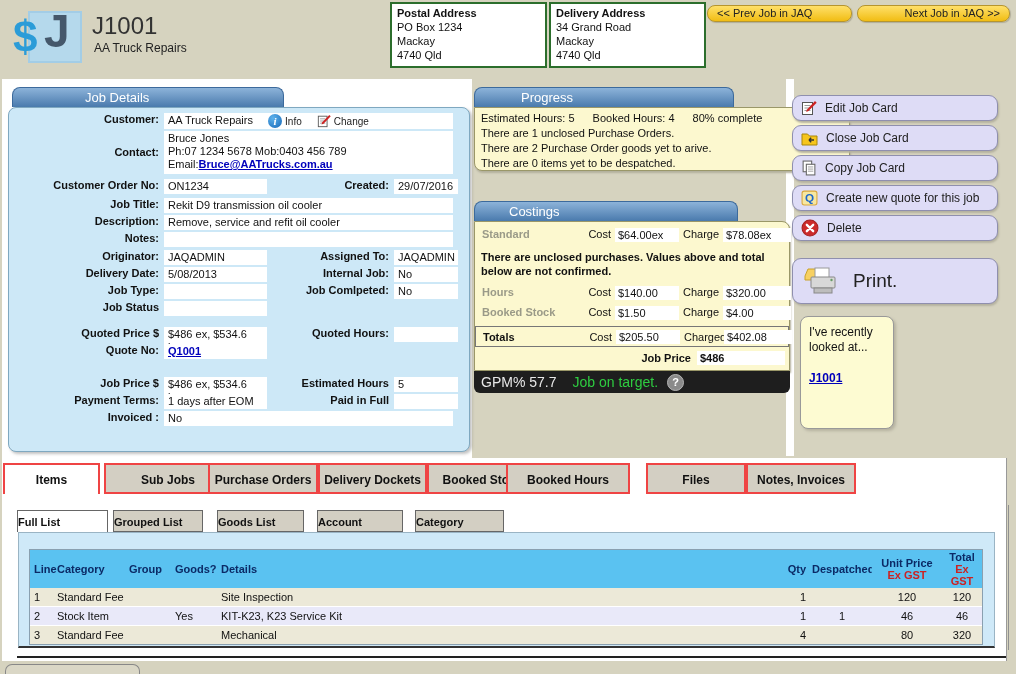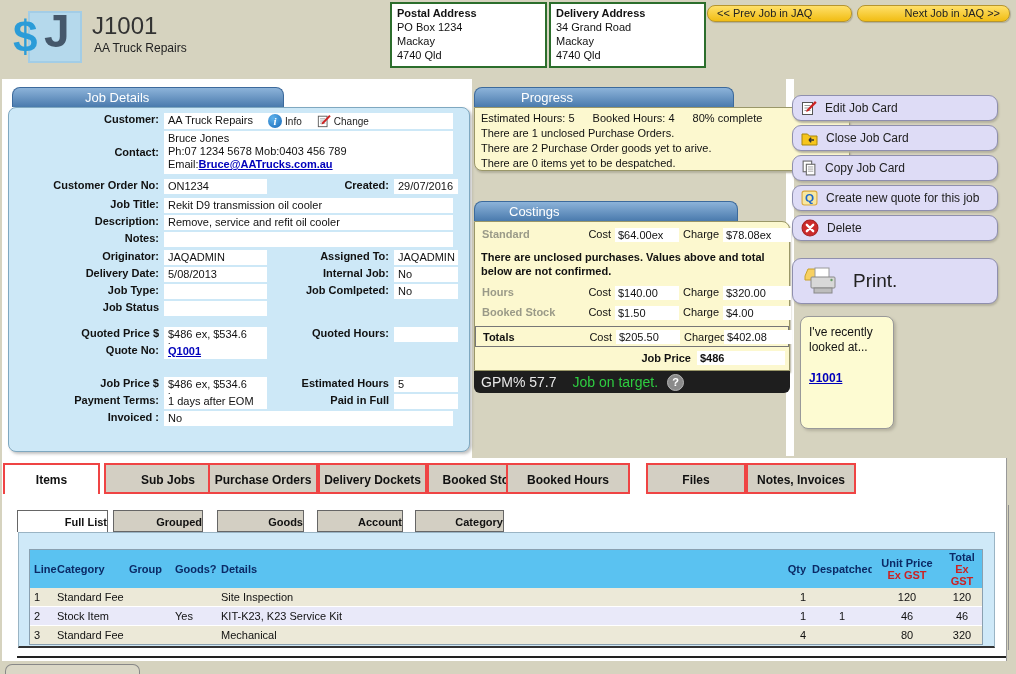--- a/index.html
+++ b/index.html
@@ -84,22 +84,22 @@
         padding-left:10px;box-sizing:border-box;font-size:19px;color:#222;cursor:pointer;}
   .print-btn .ic{margin-right:12px;display:inline-flex;flex:none;}
   .note{position:absolute;left:800px;top:316px;width:94px;height:113px;background:#fdfbd2;border:1px solid #999;
         border-radius:8px;box-shadow:2px 2px 3px #b5b2a0;padding:8px;box-sizing:border-box;font-size:12px;line-height:15px;}
   .note .lnk{display:inline-block;margin-top:16px;font-size:12px;}
 
   
   .mtab{position:absolute;top:463px;height:31px;line-height:31px;text-align:center;font-weight:bold;font-size:12px;
         background:#d3cfc3;border:2px solid #ef4444;color:#111;cursor:pointer;box-sizing:border-box;}
   .mtab.active{background:#fff;border-bottom:none;}
-  .stab{position:absolute;top:510px;height:22px;line-height:22px;text-align:right;font-weight:bold;font-size:11px;
-        background:#d3cfc3;border:1px solid #666;color:#111;cursor:pointer;box-sizing:border-box;padding-left:36px;}
+  .stab{position:absolute;top:510px;height:22px;line-height:22px;text-align:left;font-weight:bold;font-size:11px;
+        background:#d3cfc3;border:1px solid #666;color:#111;cursor:pointer;box-sizing:border-box;}
   .stab.active{background:#fff;border-bottom:none;}
 
   
   .blue-panel{position:absolute;left:18px;top:532px;width:977px;height:116px;background:#cfe9f8;
               border:1px solid #9ab4c4;border-bottom:2px solid #333;box-sizing:border-box;}
   .itable{position:absolute;left:10px;top:16px;width:952px;border:1px solid #8aa0b0;}
   .ithead{display:flex;align-items:center;background:#5ac2f1;height:38px;color:#0b2a66;font-weight:bold;}
   .irow{display:flex;height:18px;line-height:18px;cursor:pointer;}
   .irow+.irow{border-top:1px solid #fff;}
   .rowA{background:#ece9d8;} .rowB{background:#e9e9f9;}

